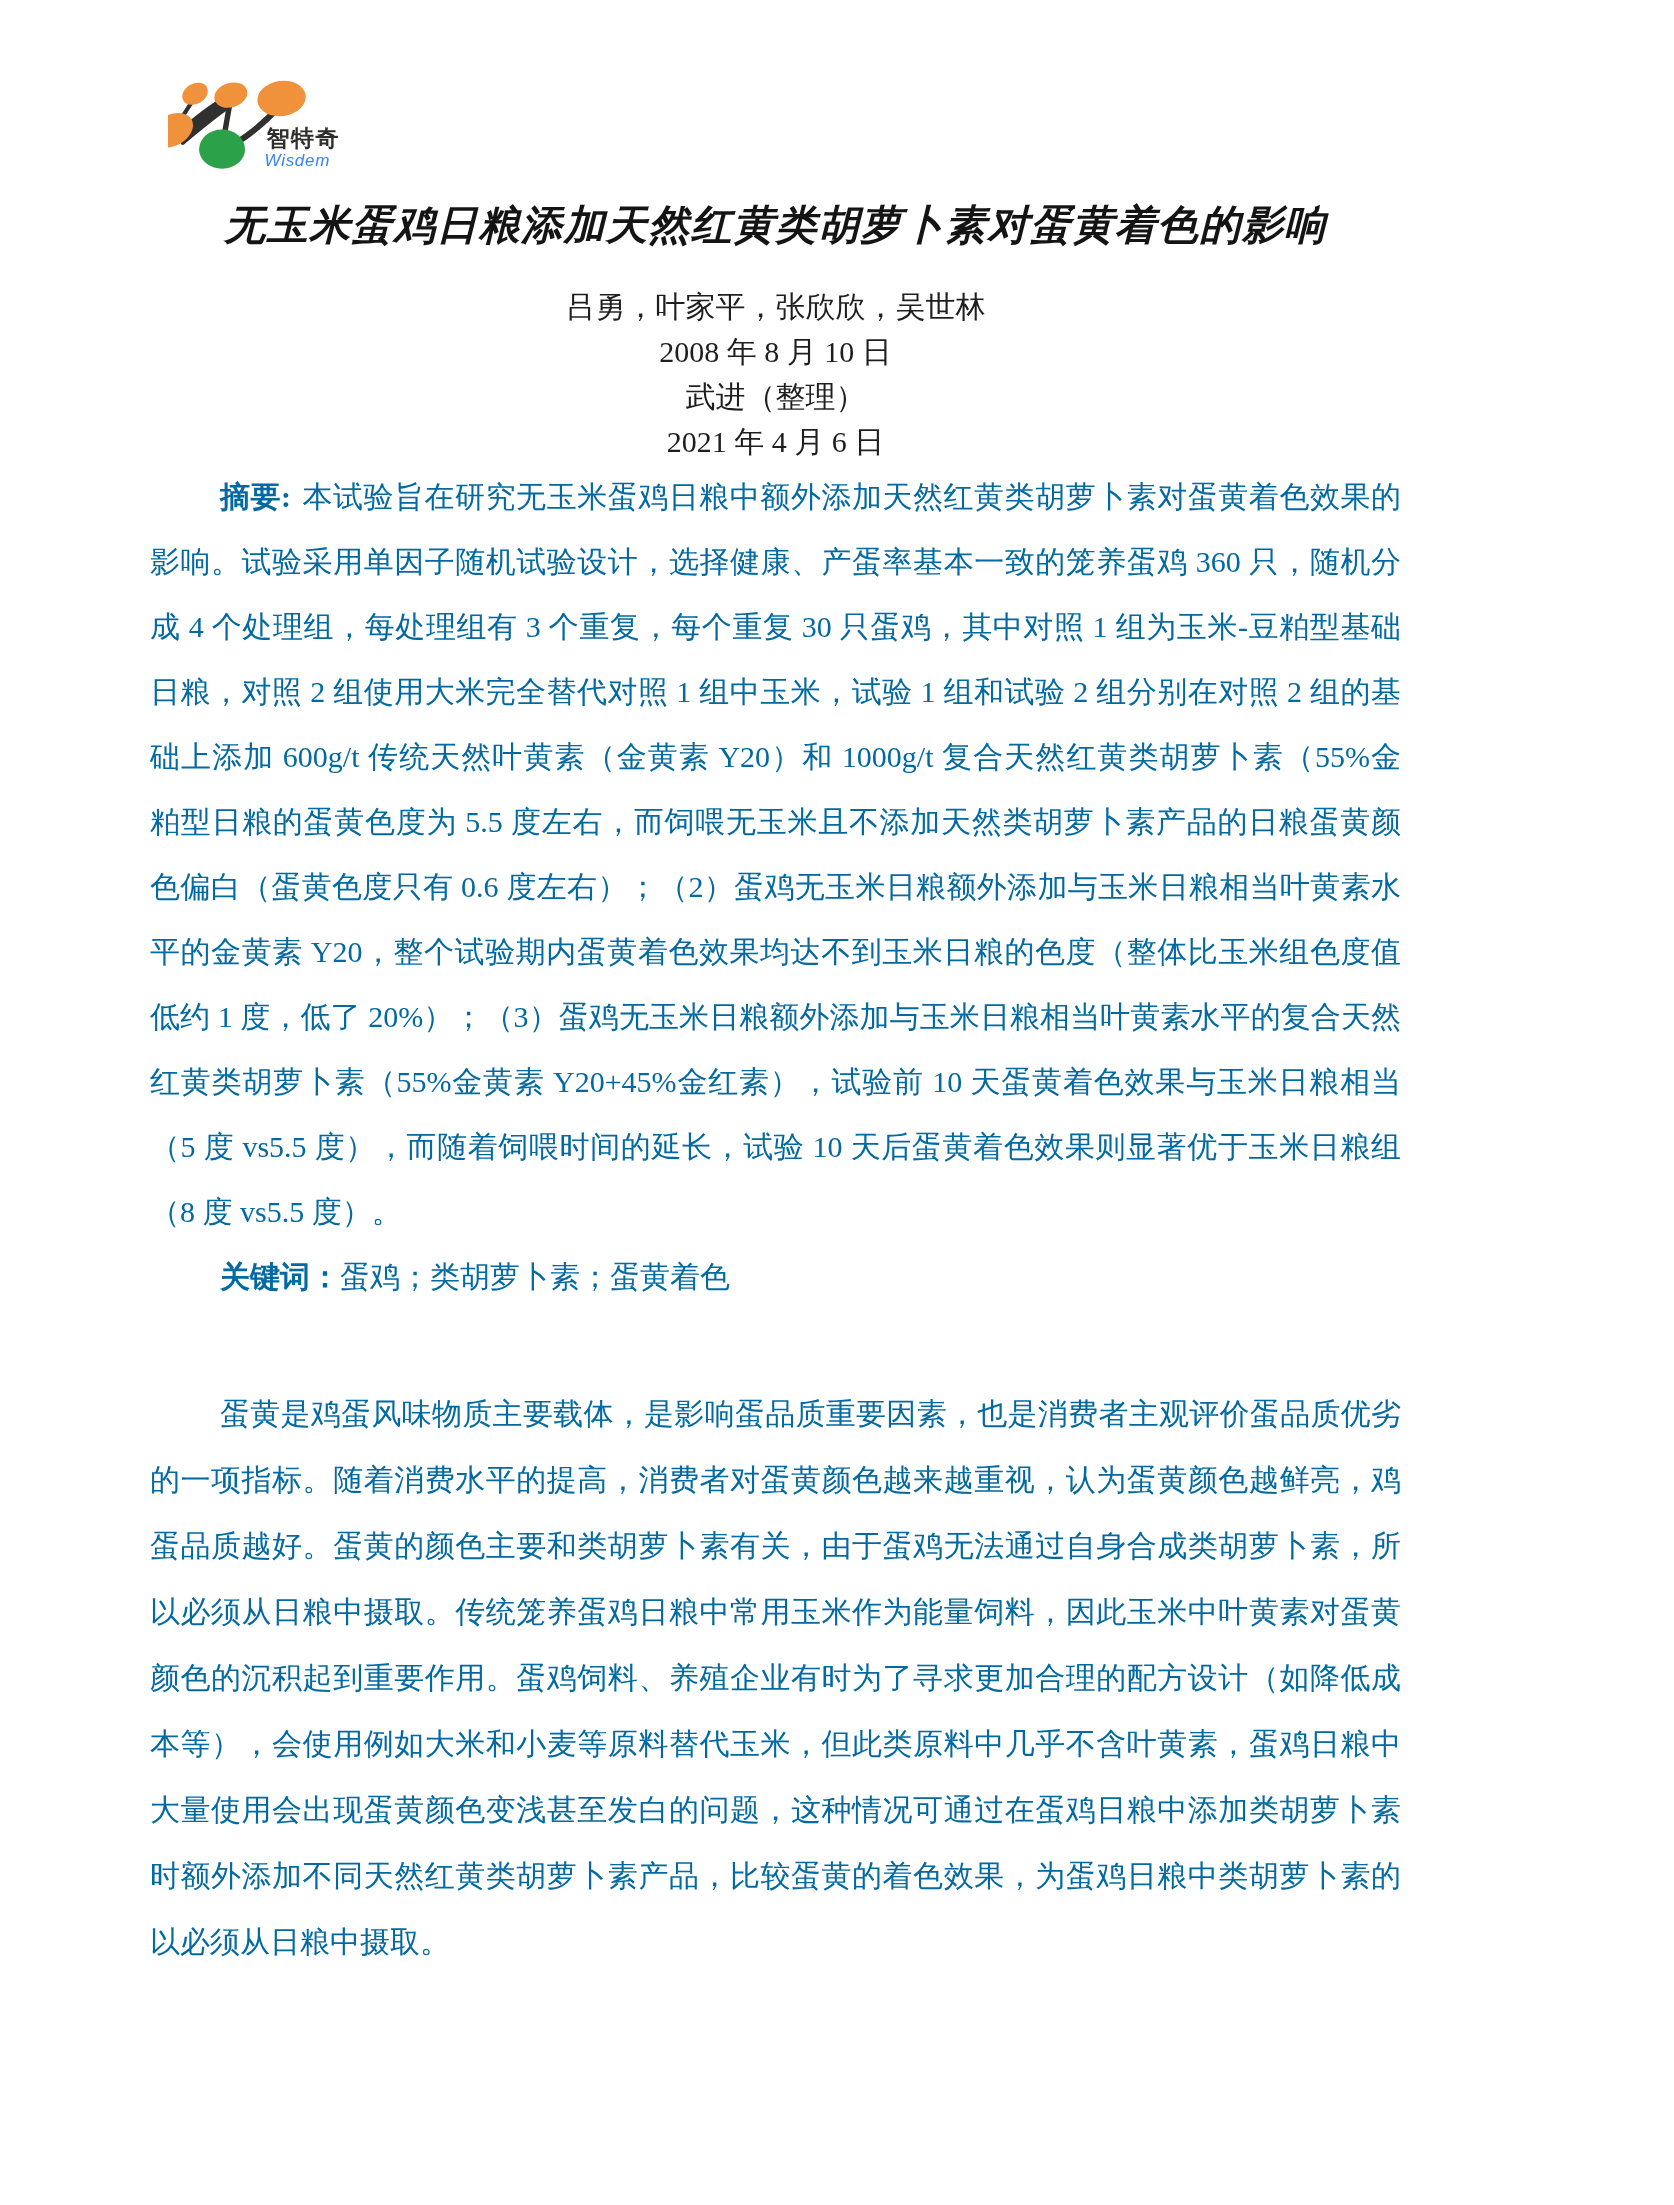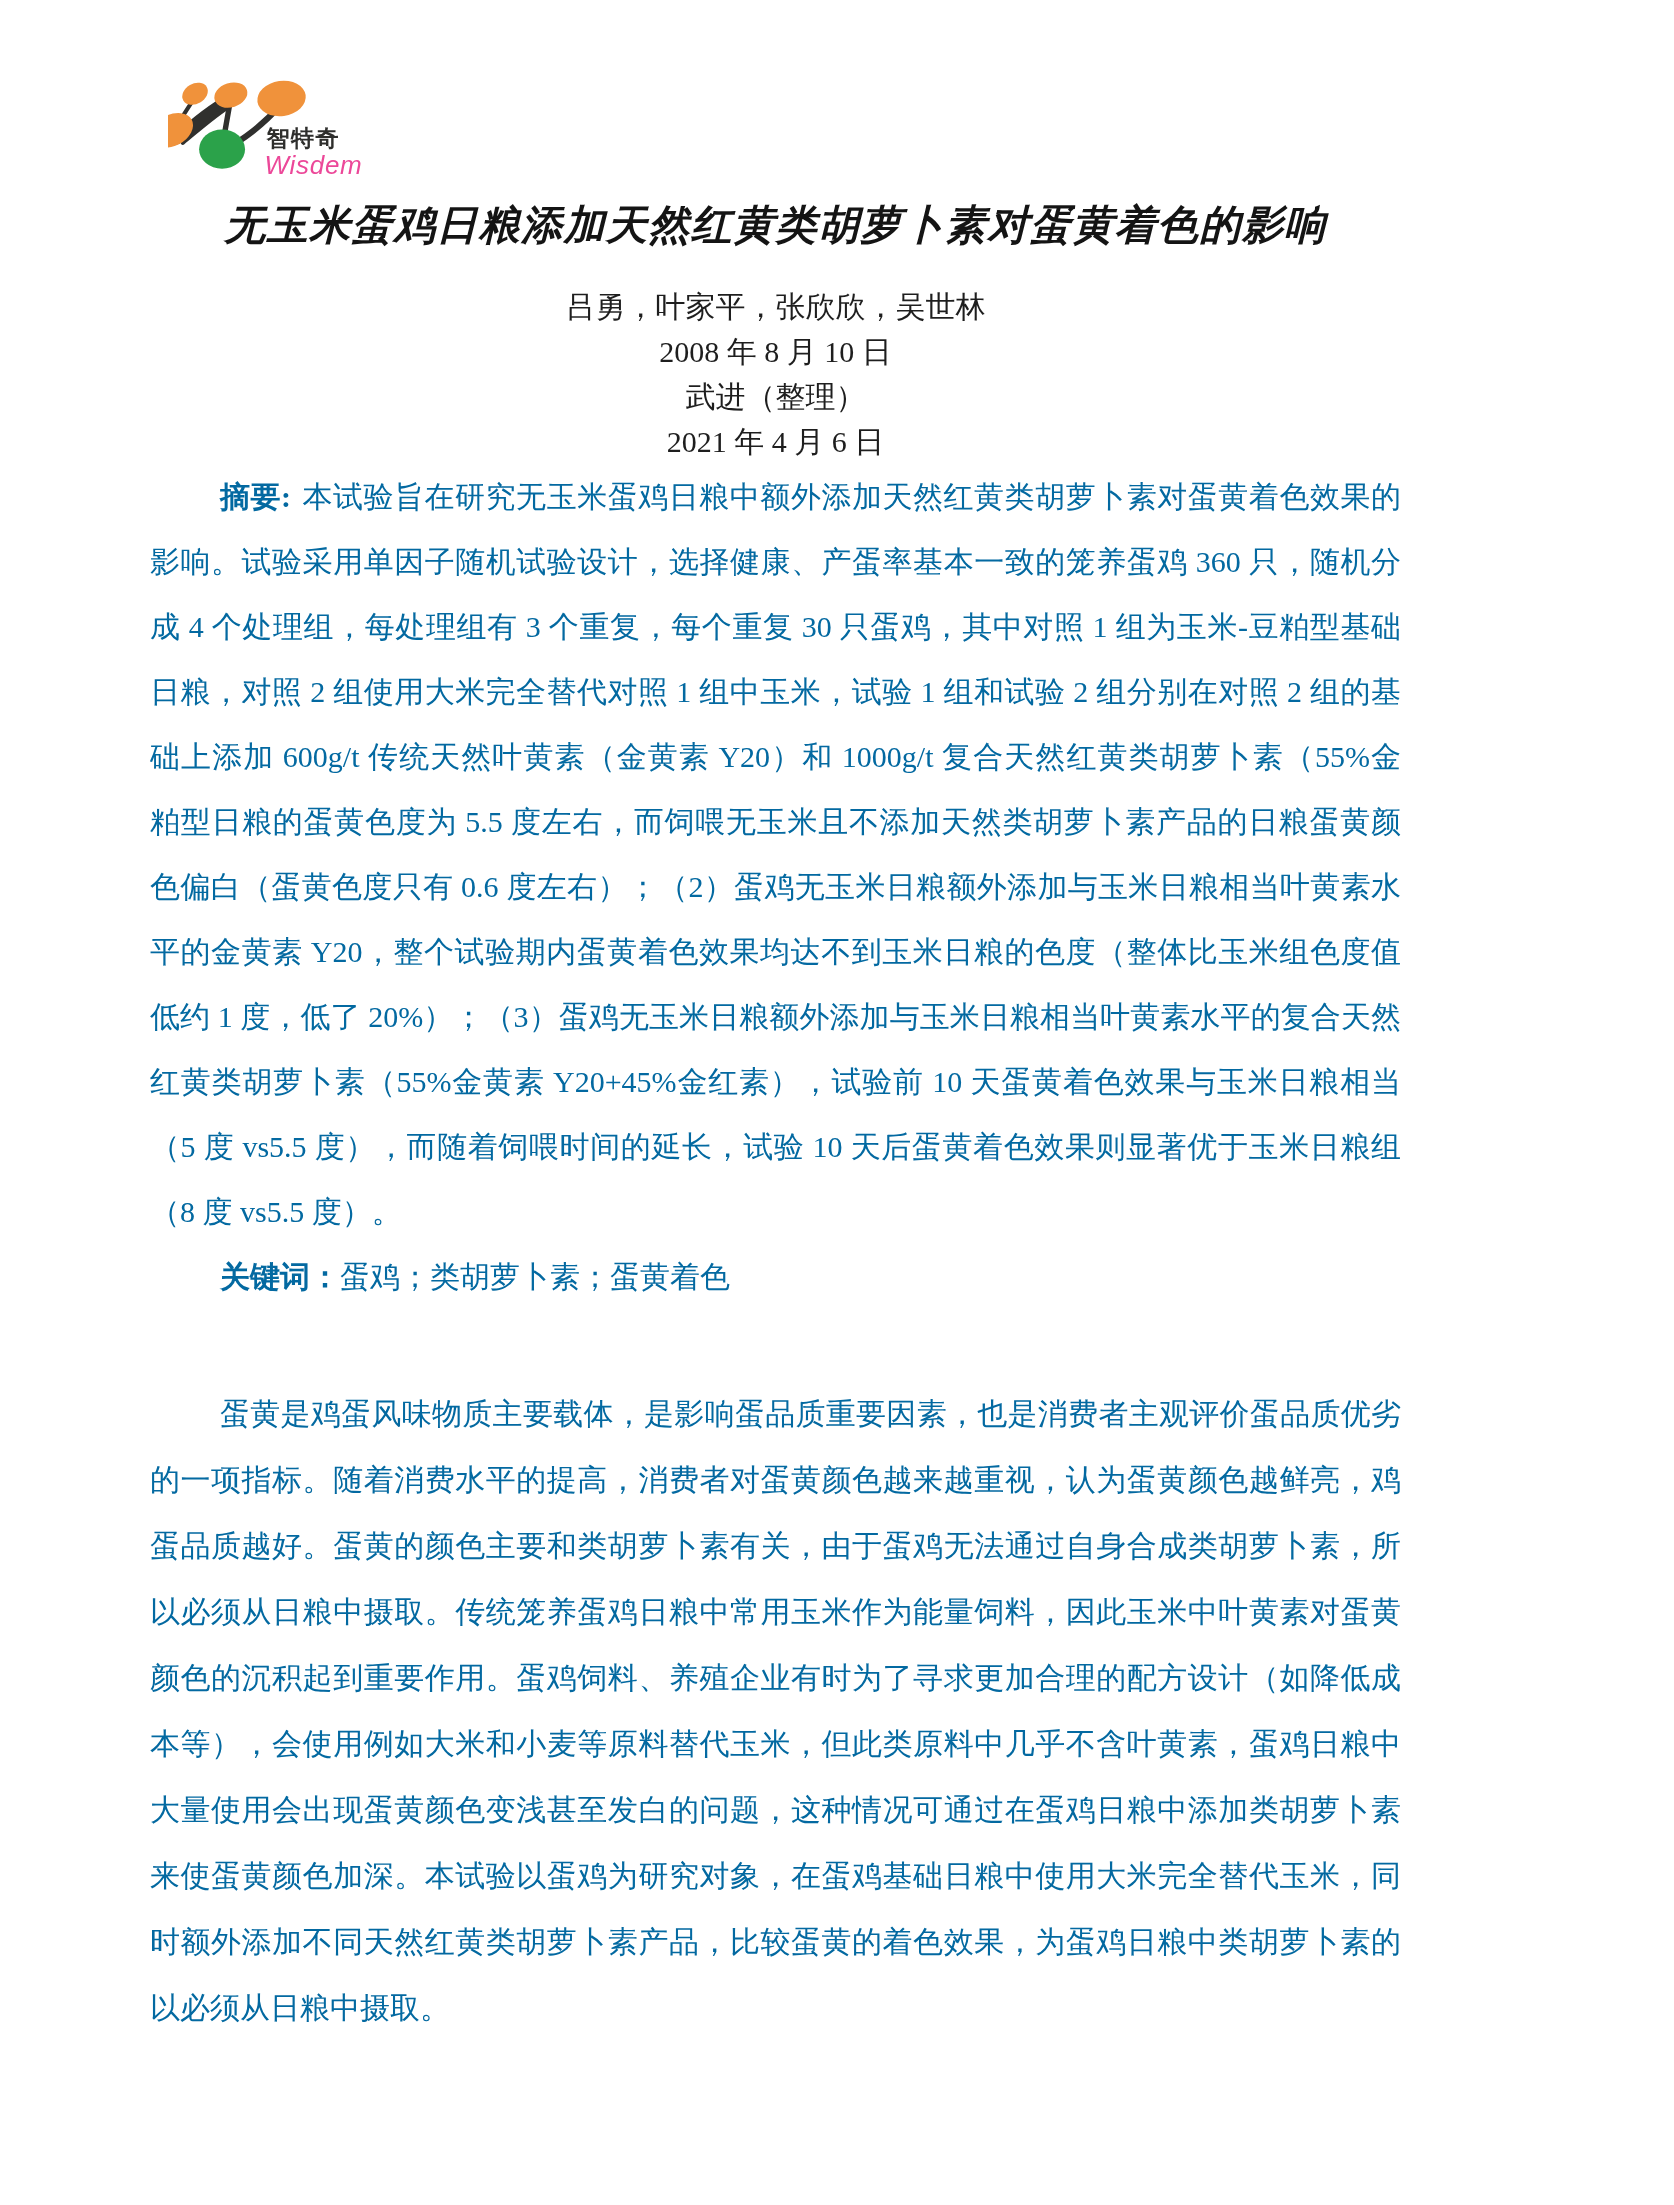--- a/index.html
+++ b/index.html
@@ -3,21 +3,21 @@
 <meta charset="utf-8">
 <style>
   html,body{margin:0;padding:0;background:#ffffff;}
   body{width:1674px;height:2205px;font-family:"Liberation Serif","DejaVu Serif",serif;color:#1e1e1e;}
   .page{position:relative;width:1556px;height:2205px;box-sizing:border-box;padding:76px 155px 0 150px;overflow:hidden;background:#ffffff;}
 
   
   .logo{position:relative;margin-left:17.6px;width:196px;height:95px;}
   .logo svg{position:absolute;left:0;top:0;}
   .logo-cn{position:absolute;left:99px;top:51px;font-family:"Liberation Sans","DejaVu Sans",sans-serif;font-weight:900;font-size:23px;line-height:1;color:#2e2e2c;letter-spacing:1.4px;white-space:nowrap;}
-  .logo-en{position:absolute;left:97px;top:76px;font-family:"Liberation Sans","DejaVu Sans",sans-serif;font-style:italic;font-size:26px;line-height:1;color:#ec4899;letter-spacing:0.7px;white-space:nowrap;}
+  .logo-en{position:absolute;left:97px;top:76px;font-family:"Liberation Sans","DejaVu Sans",sans-serif;font-style:italic;font-size:17px;line-height:1;color:#3b82f6;letter-spacing:0.7px;white-space:nowrap;}
 
   
   .title{margin:30px 0 0 0;text-align:center;font-family:"Liberation Sans","DejaVu Sans",sans-serif;font-weight:700;font-size:41px;line-height:49px;color:#141414;letter-spacing:1.4px;font-style:italic;}
   .byline{margin-top:34px;text-align:center;font-size:30px;color:#1e1e1e;}
   .byline .bl{line-height:45px;}
 
   
   .para{font-size:30px;color:#0369a1;}
   .line{line-height:65px;text-align:justify;}
   .body-par .line{line-height:66px;}
@@ -75,19 +75,18 @@
   </div>
 
   <div class="para body-par">
     <div class="line j indent">蛋黄是鸡蛋风味物质主要载体，是影响蛋品质重要因素，也是消费者主观评价蛋品质优劣</div>
     <div class="line j">的一项指标。随着消费水平的提高，消费者对蛋黄颜色越来越重视，认为蛋黄颜色越鲜亮，鸡</div>
     <div class="line j">蛋品质越好。蛋黄的颜色主要和类胡萝卜素有关，由于蛋鸡无法通过自身合成类胡萝卜素，所</div>
     <div class="line j">以必须从日粮中摄取。传统笼养蛋鸡日粮中常用玉米作为能量饲料，因此玉米中叶黄素对蛋黄</div>
     <div class="line j">颜色的沉积起到重要作用。蛋鸡饲料、养殖企业有时为了寻求更加合理的配方设计（如降低成</div>
     <div class="line j">本等），会使用例如大米和小麦等原料替代玉米，但此类原料中几乎不含叶黄素，蛋鸡日粮中</div>
     <div class="line j">大量使用会出现蛋黄颜色变浅甚至发白的问题，这种情况可通过在蛋鸡日粮中添加类胡萝卜素</div>
-    <div class="line j">来使蛋黄颜色加深。本试验以蛋鸡为研究对象，在蛋鸡基础日粮中使用大米完全替代玉米，同</div>
     <div class="line j">时额外添加不同天然红黄类胡萝卜素产品，比较蛋黄的着色效果，为蛋鸡日粮中类胡萝卜素的</div>
     <div class="line">以必须从日粮中摄取。</div>
   </div>
 
 </div>
 
 
 </body></html>

